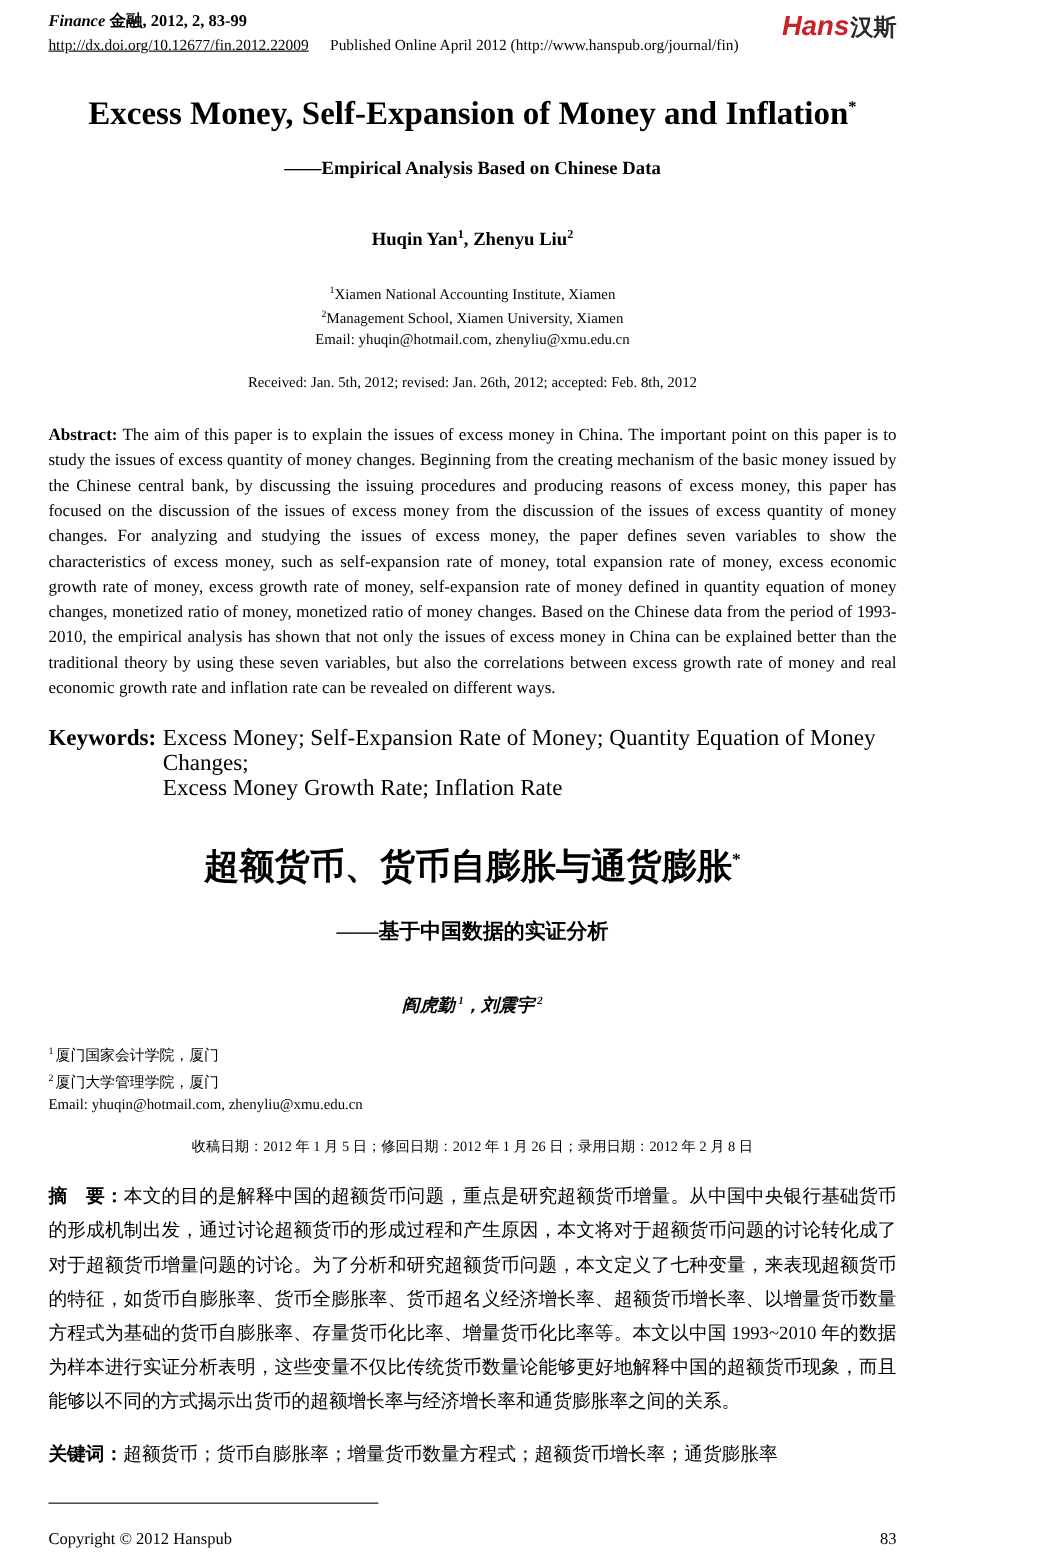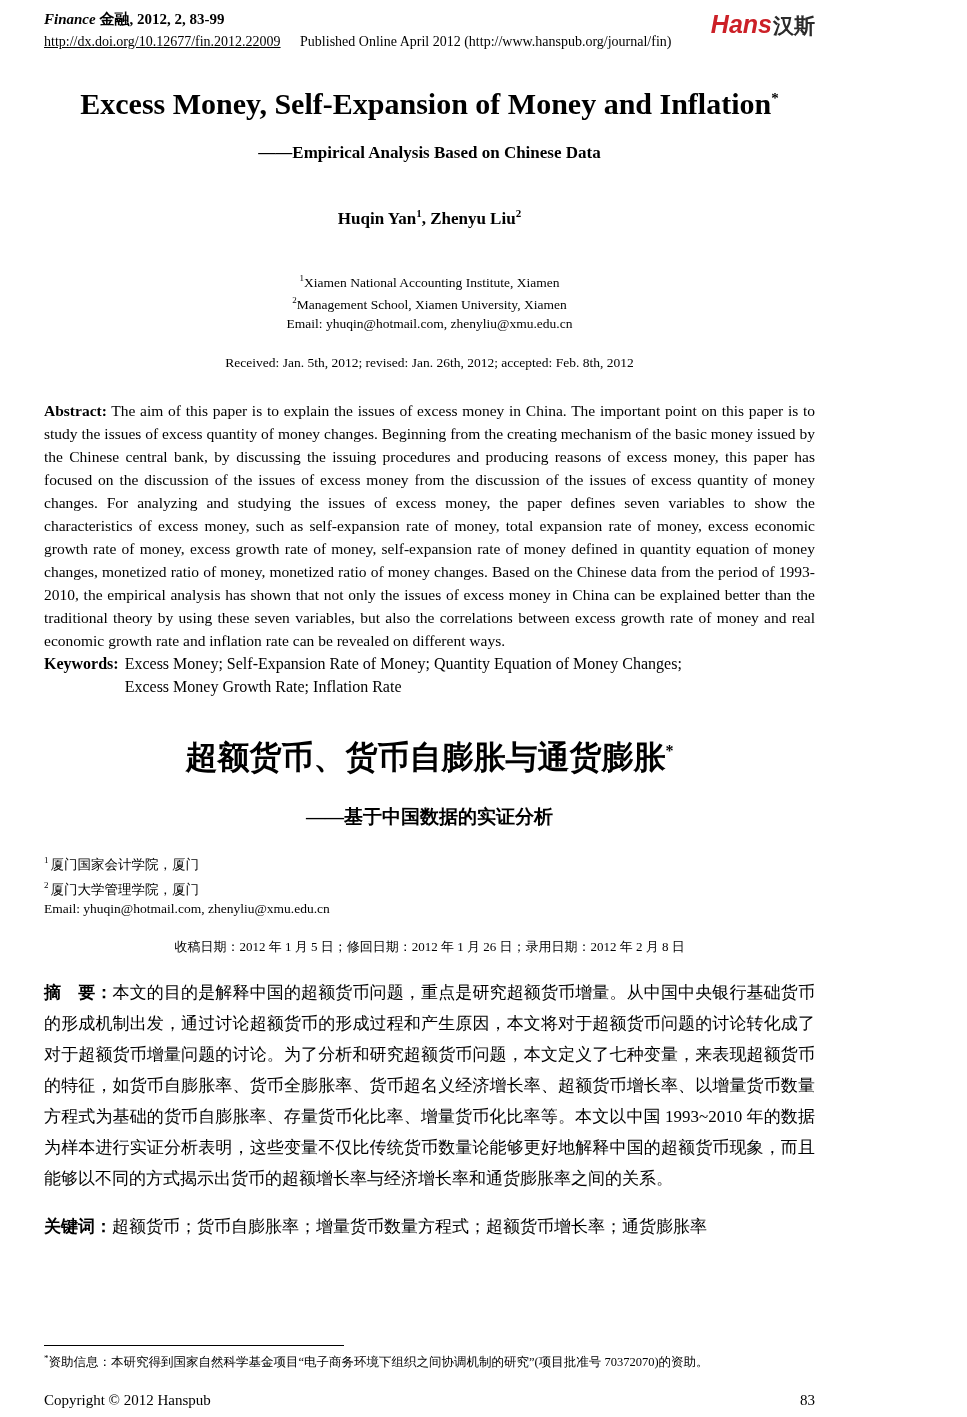--- a/index.html
+++ b/index.html
@@ -35,28 +35,28 @@
     font-family: "Liberation Sans", "DejaVu Sans", sans-serif;
     margin-left: 1px;
   }
 
   
   .title { text-align: center; font-size: 30px; font-weight: bold; margin-top: 36px; line-height: 1.2; }
   .title sup { font-size: 15px; vertical-align: super; }
   .subtitle { text-align: center; font-size: 17px; font-weight: bold; margin-top: 21px; }
   .authors { text-align: center; font-size: 17px; font-weight: bold; margin-top: 44px; }
   .authors sup { font-size: 11px; }
-  .affils { text-align: center; font-size: 13.5px; margin-top: 40px; line-height: 19px; }
+  .affils { text-align: center; font-size: 13.5px; margin-top: 26px; line-height: 19px; }
   .affils sup { font-size: 9px; }
   .received { text-align: center; font-size: 13.5px; margin-top: 22px; }
 
   .abstract { margin-top: 28px; font-size: 15.5px; line-height: 23px; text-align: justify; }
   .label-bold { font-weight: bold; }
 
-  .keywords { font-size: 16px; line-height: 23px; display: flex; }
+  .keywords { margin-top: 22px; font-size: 21px; line-height: 23px; display: flex; }
   .keywords .kw-label { font-weight: bold; white-space: pre; margin-right: 6px; }
 
   
   .cn-title { text-align: center; font-size: 32px; font-weight: bold; margin-top: 40px; line-height: 1.2; }
   .cn-title sup { font-size: 16px; }
   .cn-subtitle { text-align: center; font-size: 19px; font-weight: bold; margin-top: 28px; }
   .cn-authors { text-align: center; font-size: 16px; font-weight: bold; font-style: italic; margin-top: 44px; }
   .cn-authors sup { font-size: 10px; margin-left: 3px; }
   .cn-affils { text-align: left; font-size: 13.5px; margin-top: 20px; line-height: 20px; }
   .cn-affils sup { font-size: 9px; margin-right: 2px; }
@@ -119,36 +119,36 @@
     <span>
       <span>Excess Money; Self-Expansion Rate of Money; Quantity Equation of Money Changes;</span><br>
       <span>Excess Money Growth Rate; Inflation Rate</span>
     </span>
   </div>
 
   <div class="cn-title"><span>超额货币、货币自膨胀与通货膨胀</span><sup>*</sup></div>
 
   <div class="cn-subtitle">——基于中国数据的实证分析</div>
 
+  <div class="cn-authors"><span>阎虎勤</span><sup>1</sup><span>，</span><span>刘震宇</span><sup>2</sup></div>
 
   <div class="cn-affils">
     <div><sup>1</sup><span>厦门国家会计学院，厦门</span></div>
     <div><sup>2</sup><span>厦门大学管理学院，厦门</span></div>
     <div>Email: yhuqin@hotmail.com, zhenyliu@xmu.edu.cn</div>
   </div>
 
   <div class="cn-received">收稿日期：2012 年 1 月 5 日；修回日期：2012 年 1 月 26 日；录用日期：2012 年 2 月 8 日</div>
 
   <p class="cn-abstract"><span class="label-bold">摘　要：</span><span>本文的目的是解释中国的超额货币问题，重点是研究超额货币增量。从中国中央银行基础货币的形成机制出发，通过讨论超额货币的形成过程和产生原因，本文将对于超额货币问题的讨论转化成了对于超额货币增量问题的讨论。为了分析和研究超额货币问题，本文定义了七种变量，来表现超额货币的特征，如货币自膨胀率、货币全膨胀率、货币超名义经济增长率、超额货币增长率、以增量货币数量方程式为基础的货币自膨胀率、存量货币化比率、增量货币化比率等。本文以中国 1993~2010 年的数据为样本进行实证分析表明，这些变量不仅比传统货币数量论能够更好地解释中国的超额货币现象，而且能够以不同的方式揭示出货币的超额增长率与经济增长率和通货膨胀率之间的关系。</span></p>
 
   <div class="cn-keywords"><span class="label-bold">关键词：</span><span>超额货币；货币自膨胀率；增量货币数量方程式；超额货币增长率；通货膨胀率</span></div>
 
   <div class="footnote-area">
     <div class="footnote-rule"></div>
-    <div class="footnote-text"><sup>*</sup><span>资助信息：本研究得到国家自然科学基金项目“电子商务环境下组织之间协调机制的研究”(项目批准号 70372070)的资助。</span></div>
   </div>
 
   <div class="footer">
     <span>Copyright © 2012 Hanspub</span>
     <span>83</span>
   </div>
 
 </div>
 
 </body></html>

